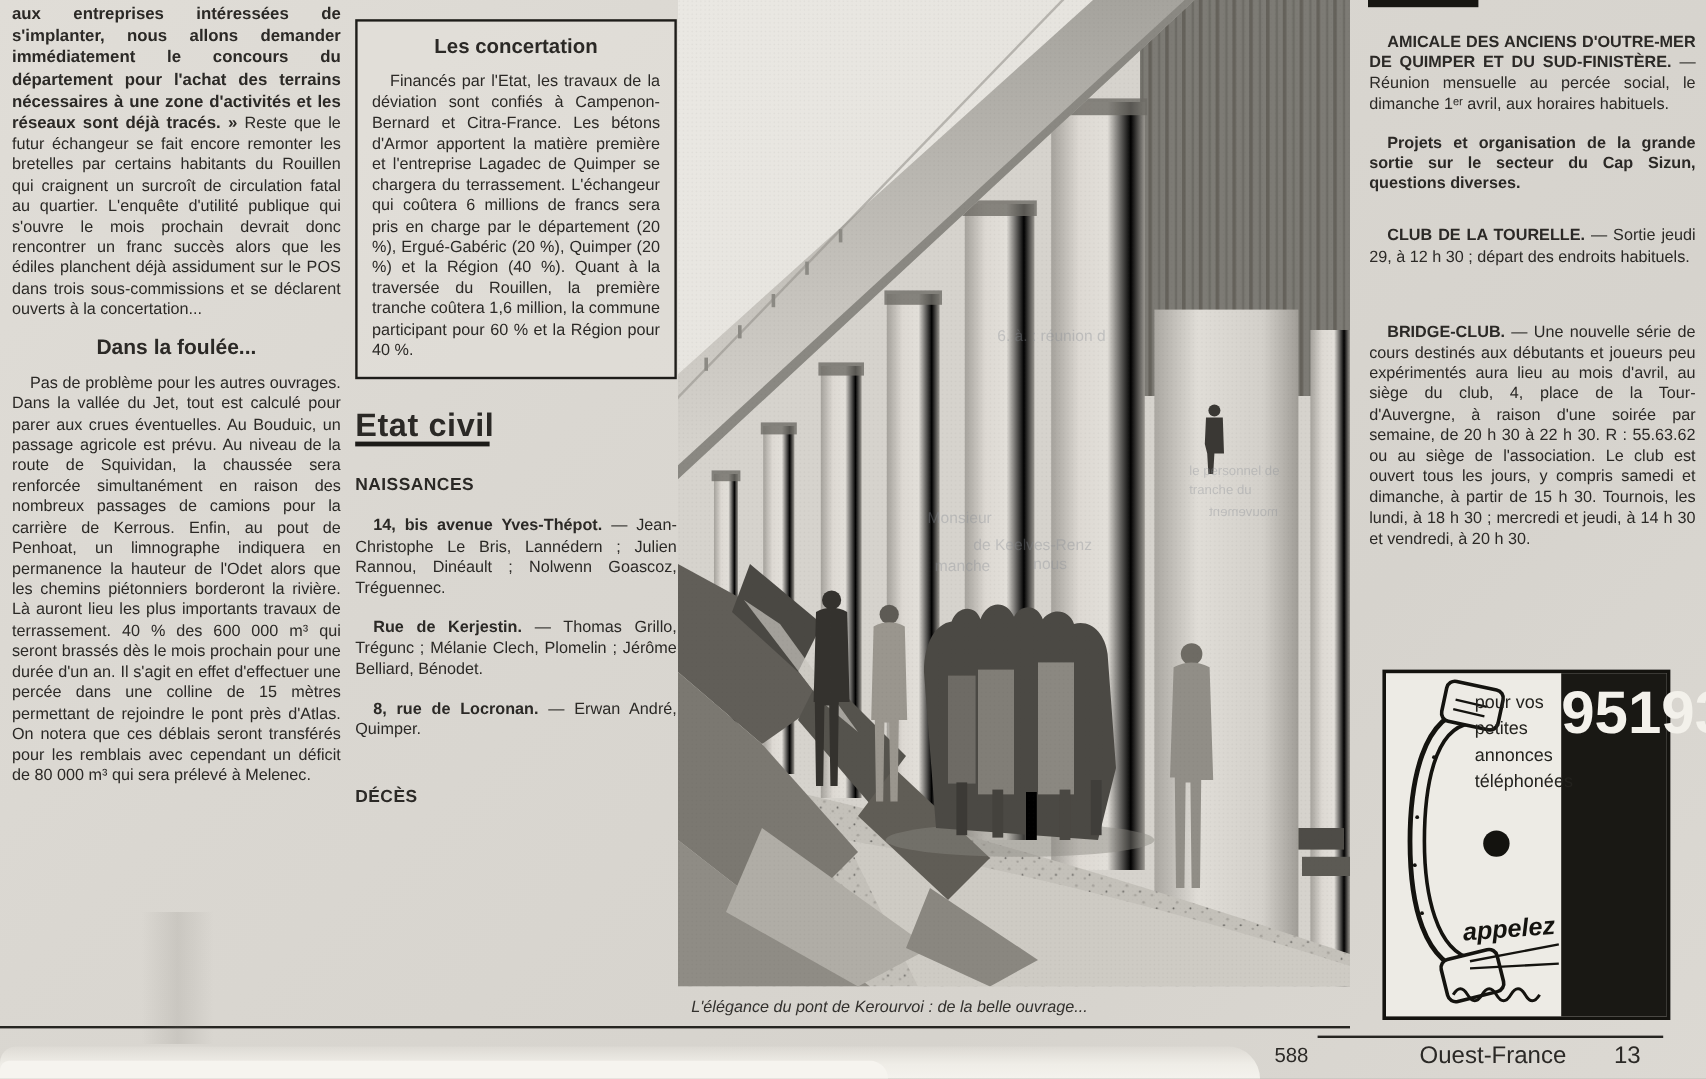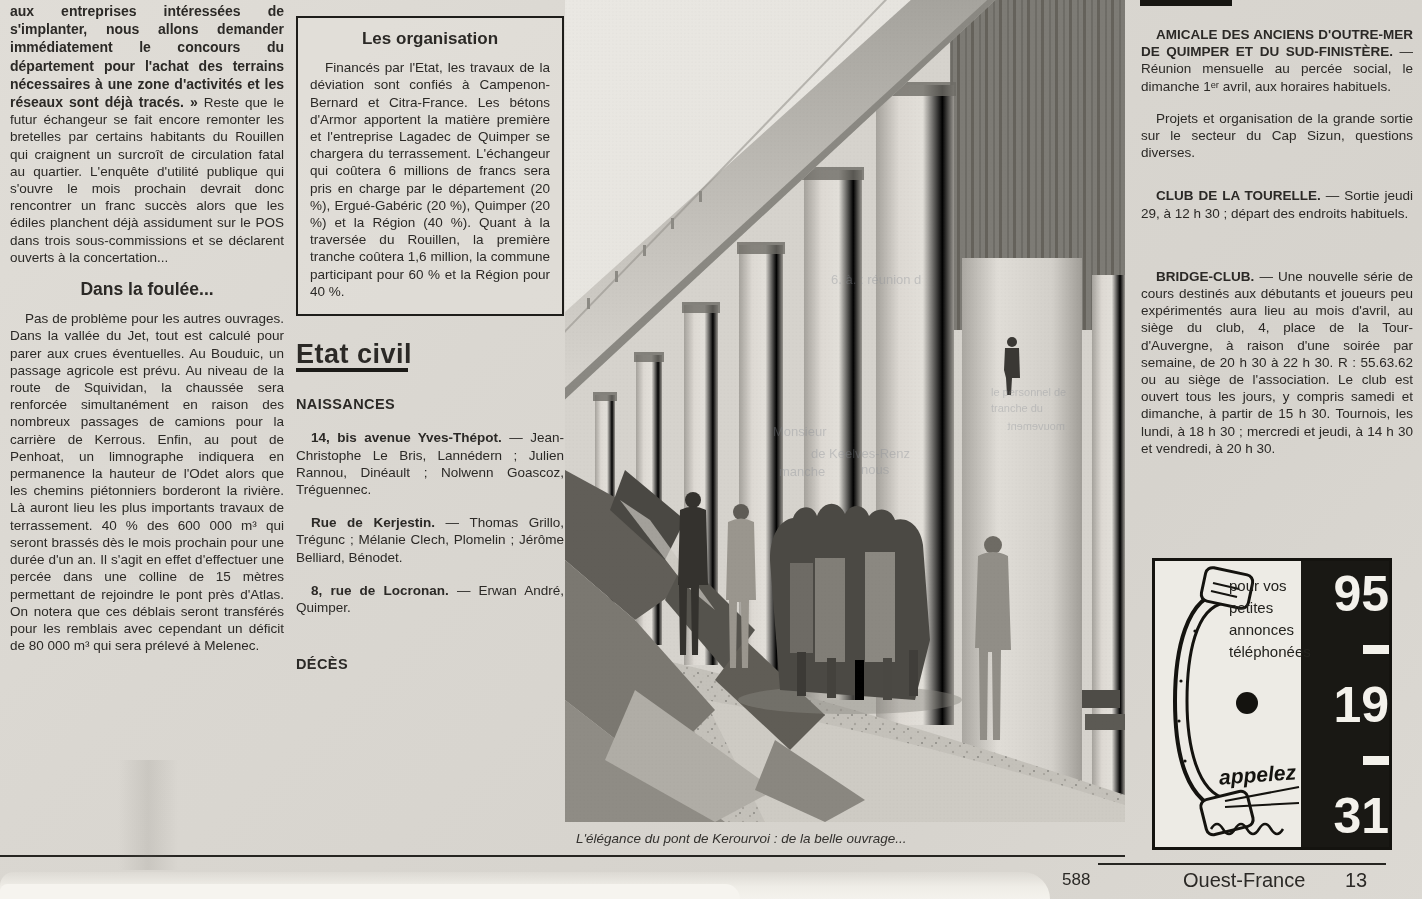--- a/index.html
+++ b/index.html
@@ -26,29 +26,29 @@
   .subhead{margin-top:24px;font-size:14.5px;font-weight:700;letter-spacing:.4px;}
   .subhead2{margin-top:40px;font-size:14.5px;font-weight:700;letter-spacing:.4px;}
   #col2 .entry{margin:16px 0 0 0;}
   
   #photo{position:absolute;left:565px;top:0;width:560px;height:822px;}
   #caption{position:absolute;left:576px;top:831px;width:560px;font-style:italic;font-size:13.5px;color:#33312e;}
   
   #topbar{position:absolute;left:1140px;top:0;width:92px;height:6px;background:#171612;}
   #col4{left:1141px;top:0;width:272px;}
   #col4 .amicale{margin-top:26px;}
-  #col4 .amicale2{margin-top:0;}
+  #col4 .amicale2{margin-top:0;font-weight:bold;}
   #col4 .club{margin-top:26px;}
   #col4 .bridge{margin-top:46px;}
   
   #ad{position:absolute;left:1152px;top:558px;width:234px;height:286px;border:3px solid #14130f;background:#edebe5;display:flex;}
   #ad-left{position:relative;flex:1;}
   #ad-left .ad-text{position:absolute;left:74px;top:14px;font-size:15px;line-height:22px;color:#23221e;}
   #ad-left .appelez{position:absolute;left:64px;top:202px;font-size:21px;font-weight:700;font-style:italic;transform:rotate(-4deg);color:#14130f;}
-  #ad-panel{width:88px;background:#191814;display:flex;flex-direction:column;align-items:flex-end;justify-content:space-between;padding:10px 0 8px 0;}
+  #ad-panel{width:88px;background:#191814;display:flex;flex-direction:row;align-items:flex-start;justify-content:space-between;padding:10px 0 8px 0;}
   .digit{font-size:50px;line-height:46px;font-weight:700;color:#f3f1eb;font-family:"Liberation Sans",sans-serif;}
   .dash{width:26px;height:9px;background:#f3f1eb;}
   
   .rule-left{position:absolute;left:0;top:855px;width:1125px;height:2px;background:#262521;}
   .rule-right{position:absolute;left:1098px;top:863px;width:288px;height:2px;background:#262521;}
   #footer-issue{position:absolute;left:1062px;top:870px;font-size:17px;color:#2b2926;}
   #footer-paper{position:absolute;left:1183px;top:869px;font-size:20px;color:#2b2926;}
   #footer-page{position:absolute;left:1345px;top:869px;font-size:20px;color:#2b2926;}
   #bottom-strip{position:absolute;left:0;top:872px;width:1050px;height:27px;
     background:linear-gradient(180deg,rgba(234,231,225,.25),#efede7 55%,#f4f2ed);
@@ -63,21 +63,21 @@
 <div id="paper">
 
   <div id="col1" class="col">
     <p><span class="intro-bold">aux entreprises intéressées de s'implanter, nous allons demander immédiatement le concours du département pour l'achat des terrains nécessaires à une zone d'activités et les réseaux sont déjà tracés. »</span><span> Reste que le futur échangeur se fait encore remonter les bretelles par certains habitants du Rouillen qui craignent un surcroît de circulation fatal au quartier. L'enquête d'utilité publique qui s'ouvre le mois prochain devrait donc rencontrer un franc succès alors que les édiles planchent déjà assidument sur le POS dans trois sous-commissions et se déclarent ouverts à la concertation...</span></p>
     <h3>Dans la foulée...</h3>
     <p class="indent">Pas de problème pour les autres ouvrages. Dans la vallée du Jet, tout est calculé pour parer aux crues éventuelles. Au Bouduic, un passage agricole est prévu. Au niveau de la route de Squividan, la chaussée sera renforcée simultanément en raison des nombreux passages de camions pour la carrière de Kerrous. Enfin, au pout de Penhoat, un limnographe indiquera en permanence la hauteur de l'Odet alors que les chemins piétonniers borderont la rivière. Là auront lieu les plus importants travaux de terrassement. 40 % des 600 000 m³ qui seront brassés dès le mois prochain pour une durée d'un an. Il s'agit en effet d'effectuer une percée dans une colline de 15 mètres permettant de rejoindre le pont près d'Atlas. On notera que ces déblais seront transférés pour les remblais avec cependant un déficit de 80 000 m³ qui sera prélevé à Melenec.</p>
   </div>
 
   <div id="col2" class="col">
     <div class="proto-box">
-      <h3>Les organisation</h3>
+      <h3>Les concertation</h3>
       <p class="indent">Financés par l'Etat, les travaux de la déviation sont confiés à Campenon-Bernard et Citra-France. Les bétons d'Armor apportent la matière première et l'entreprise Lagadec de Quimper se chargera du terrassement. L'échangeur qui coûtera 6 millions de francs sera pris en charge par le département (20 %), Ergué-Gabéric (20 %), Quimper (20 %) et la Région (40 %). Quant à la traversée du Rouillen, la première tranche coûtera 1,6 million, la commune participant pour 60 % et la Région pour 40 %.</p>
     </div>
     <div class="etat-title">Etat civil</div>
     <div class="etat-rule"></div>
     <div class="subhead">NAISSANCES</div>
     <p class="entry indent"><span class="lead-bold">14, bis avenue Yves-Thépot.</span><span> — Jean-Christophe Le Bris, Lannédern ; Julien Rannou, Dinéault ; Nolwenn Goascoz, Tréguennec.</span></p>
     <p class="entry indent"><span class="lead-bold">Rue de Kerjestin.</span><span> — Thomas Grillo, Trégunc ; Mélanie Clech, Plomelin ; Jérôme Belliard, Bénodet.</span></p>
     <p class="entry indent"><span class="lead-bold">8, rue de Locronan.</span><span> — Erwan André, Quimper.</span></p>
     <div class="subhead2">DÉCÈS</div>
   </div>

